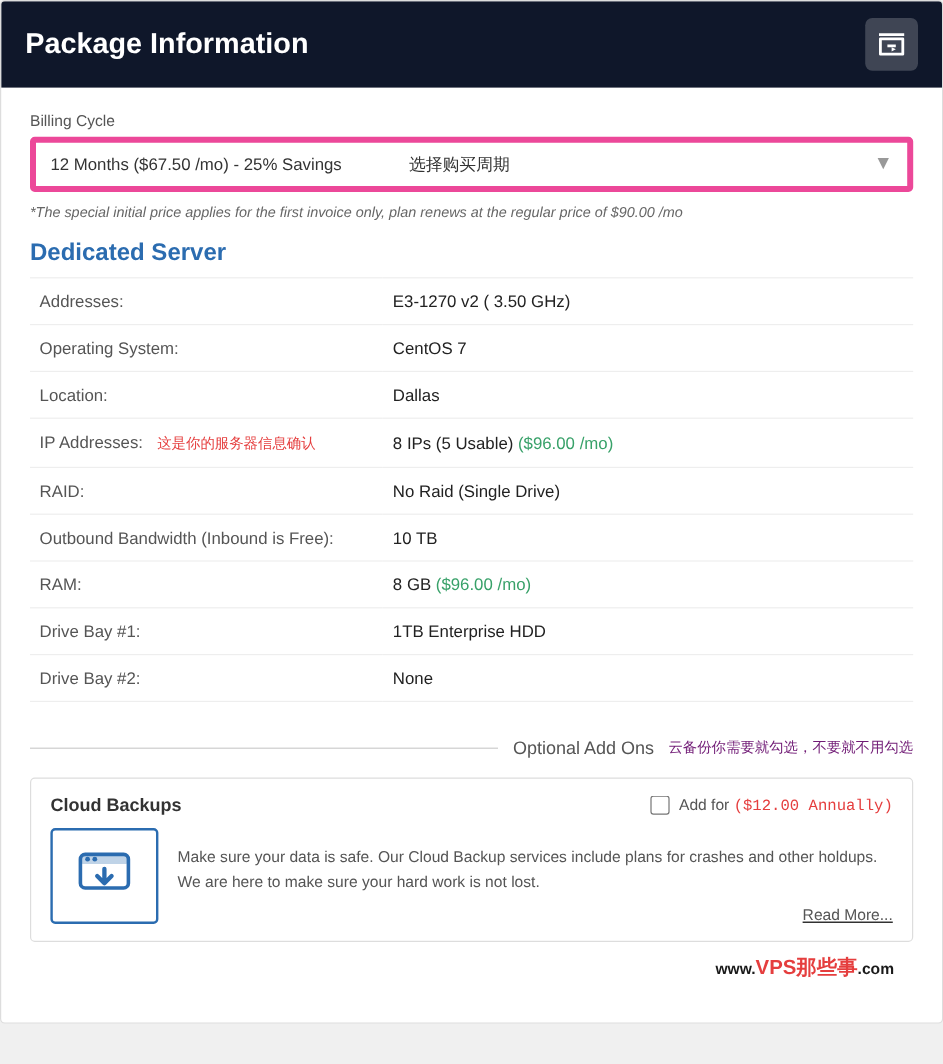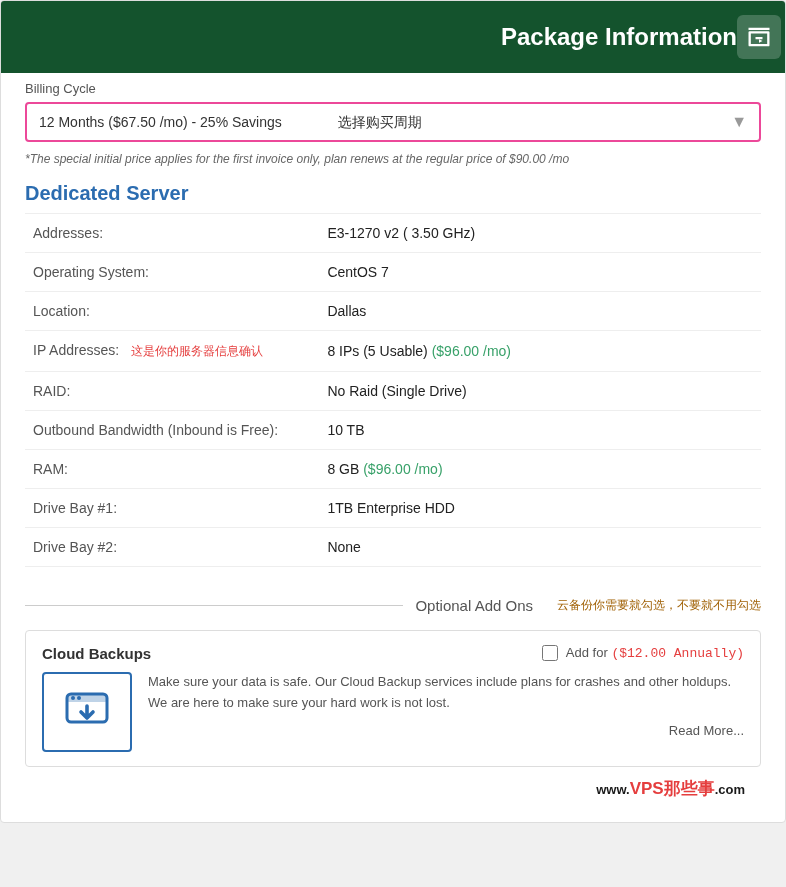--- a/index.html
+++ b/index.html
@@ -13,25 +13,25 @@
       min-height: 887px;
     }
     .card {
       width: 786px;
       background: #fff;
       border: 1px solid #ddd;
       border-radius: 4px;
       overflow: hidden;
     }
     .card-header {
-      background: #14532d;
-      padding: 14px 4px;
-      display: flex;
-      align-items: center;
-      justify-content: flex-end;
+      background: #0f172a;
+      padding: 14px 20px;
+      display: flex;
+      align-items: center;
+      justify-content: space-between;
     }
     .card-header-title {
       color: #fff;
       font-size: 24px;
       font-weight: bold;
     }
     .header-icon {
       width: 44px;
       height: 44px;
       background: rgba(255,255,255,0.2);
@@ -39,30 +39,30 @@
       display: flex;
       align-items: center;
       justify-content: center;
     }
     .header-icon svg {
       fill: #fff;
       width: 28px;
       height: 28px;
     }
     .card-body {
-      padding: 8px 24px;
+      padding: 20px 24px;
     }
     .billing-label {
       font-size: 13px;
       color: #555;
       margin-bottom: 6px;
     }
     .select-wrapper {
       position: relative;
-      border: 2px solid #ec4899;
+      border: 5px solid #ec4899;
       border-radius: 4px;
       background: #fff;
     }
     .select-wrapper select {
       width: 100%;
       padding: 10px 36px 10px 12px;
       font-size: 14px;
       border: none;
       background: transparent;
       appearance: none;
@@ -136,23 +136,23 @@
       height: 1px;
       background: #ccc;
     }
     .addons-header-text {
       font-size: 15px;
       color: #555;
       padding: 0 12px;
       white-space: nowrap;
     }
     .addons-hint {
-      color: #a16207;
+      color: #701a75;
       font-size: 12px;
-      margin-left: 12px;
+      margin-left: 0;
     }
     .addon-item {
       border: 1px solid #ddd;
       border-radius: 4px;
       padding: 14px 16px;
     }
     .addon-title-row {
       display: flex;
       align-items: flex-start;
       justify-content: space-between;
@@ -177,21 +177,21 @@
       color: #555;
       font-size: 13px;
     }
     .addon-price {
       color: #e53e3e;
       font-family: Liberation Mono, monospace;
     }
     .addon-content {
       display: flex;
       gap: 16px;
-      align-items: flex-start;
+      align-items: flex-end;
     }
     .addon-icon-box {
       width: 90px;
       height: 80px;
       border: 2px solid #2b6cb0;
       border-radius: 4px;
       display: flex;
       align-items: center;
       justify-content: center;
       flex-shrink: 0;
@@ -204,20 +204,21 @@
     }
     .addon-description {
       flex: 1;
       font-size: 13px;
       color: #555;
       line-height: 1.6;
     }
     .read-more {
       text-align: right;
       margin-top: 8px;
+      text-decoration: underline;
     }
     .read-more a {
       color: #555;
       text-decoration: none;
       font-size: 13px;
     }
     .watermark {
       text-align: right;
       padding: 10px 16px 14px;
       font-size: 15px;

